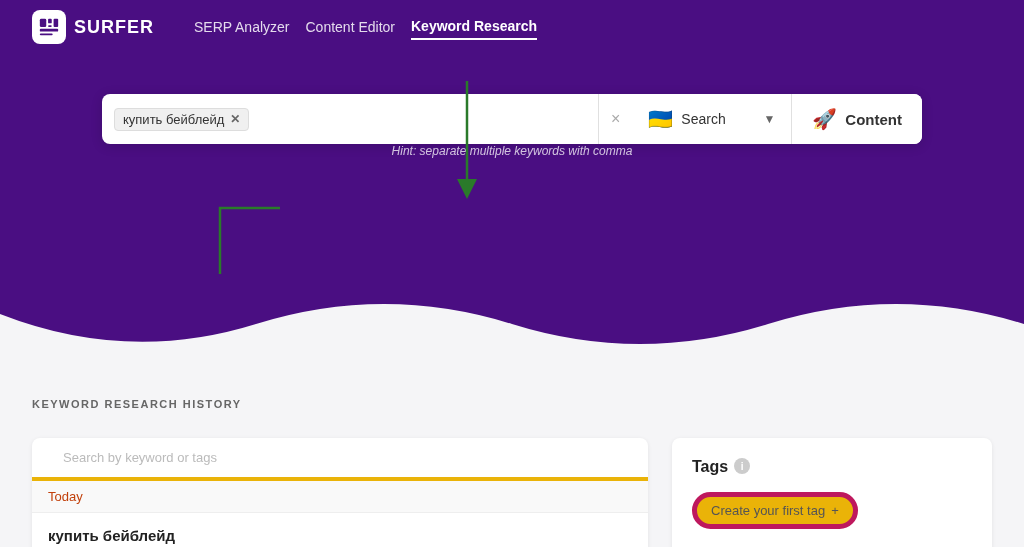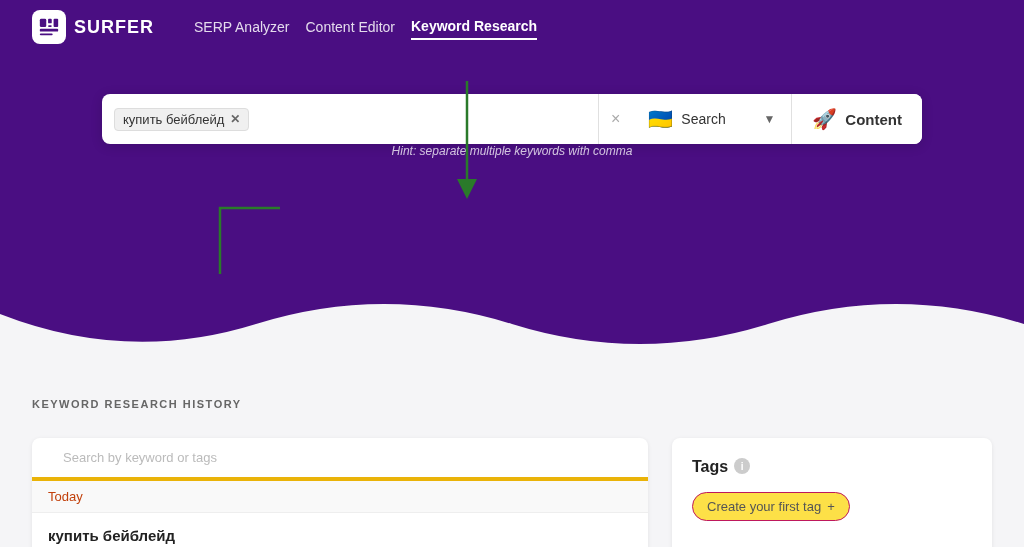--- a/index.html
+++ b/index.html
@@ -283,27 +283,27 @@
       display: flex;
       align-items: center;
       justify-content: center;
       font-weight: bold;
       cursor: pointer;
     }
     .create-tag-btn {
       display: flex;
       align-items: center;
       gap: 6px;
-      border: 1px solid #be185d;
+      border: 5px solid #be185d;
       border-radius: 20px;
       padding: 6px 14px;
       font-size: 13px;
       color: #555;
       cursor: pointer;
-      background: #fde047;
+      background: #eab308;
     }
 
     
     .wave-container {
       position: relative;
       height: 100px;
       background: #4a0e82;
       overflow: hidden;
     }
     .wave-svg {

